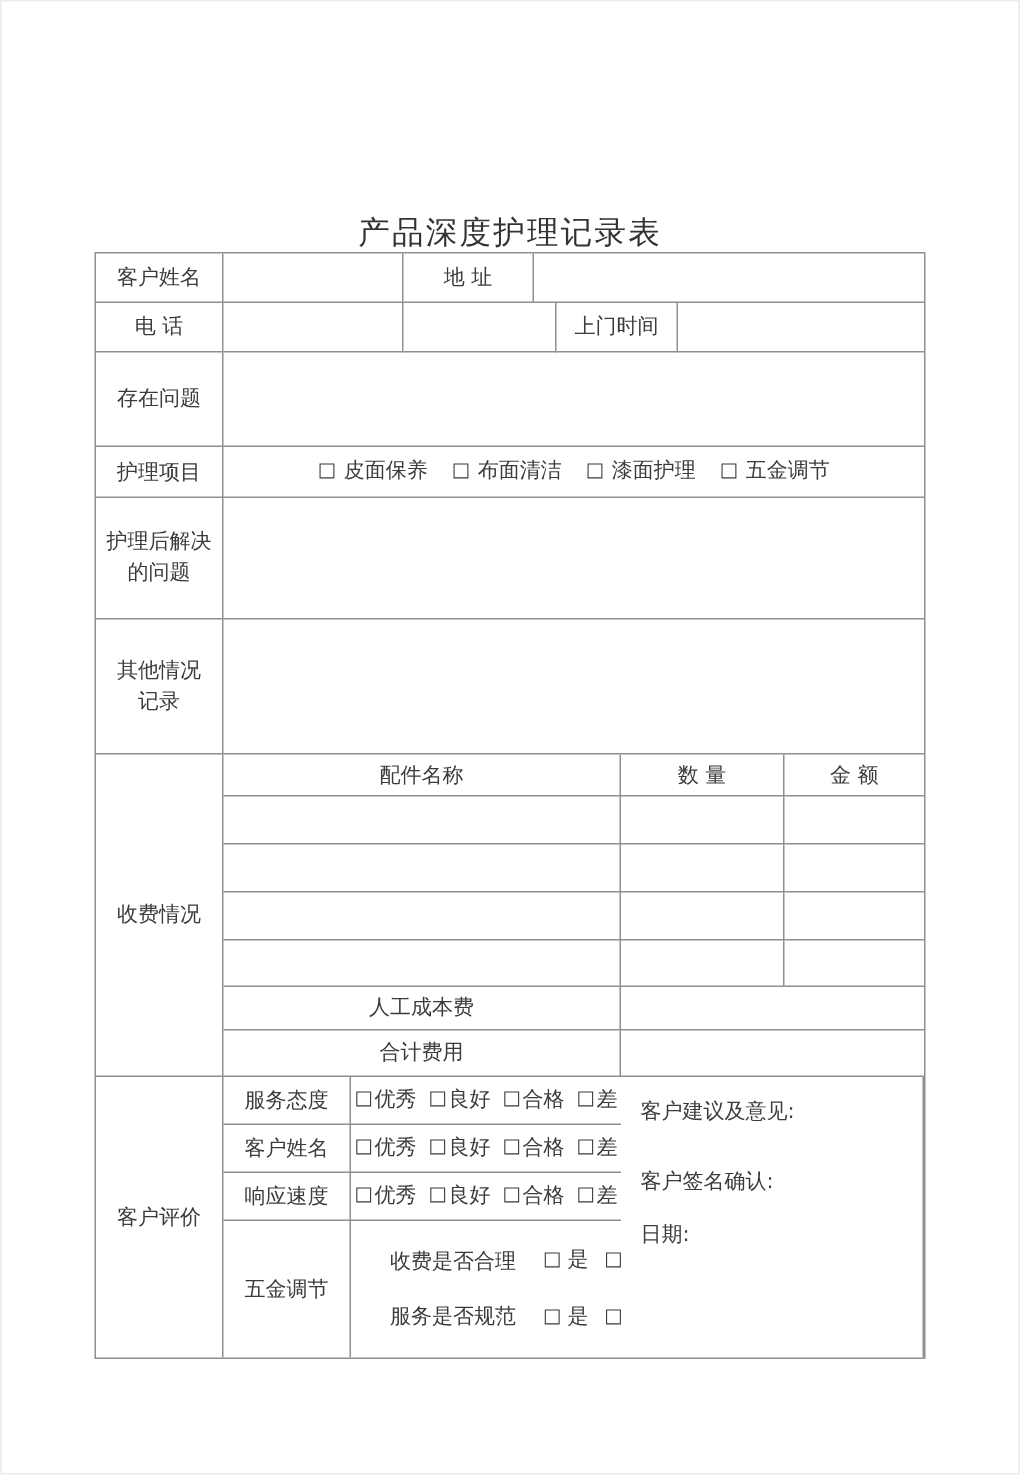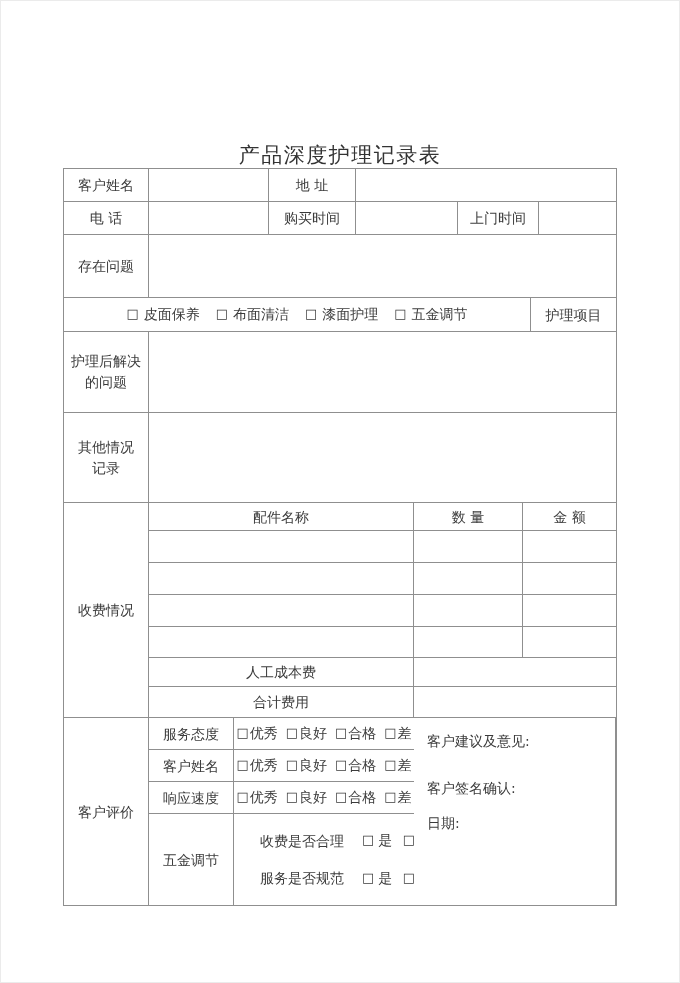--- a/index.html
+++ b/index.html
@@ -95,39 +95,38 @@
     <div class="r" style="height:33px">
       <div class="c label" style="width:85px">客户姓名</div>
       <div class="c" style="width:120px"></div>
       <div class="c label" style="width:87px">地 址</div>
       <div class="c" style="flex:1"></div>
     </div>
 
     <div class="r" style="height:33px">
       <div class="c label" style="width:85px">电 话</div>
       <div class="c" style="width:120px"></div>
-      <div class="c label" style="width:87px">购买时间</div>
       <div class="c" style="width:102px"></div>
       <div class="c label" style="width:81px">上门时间</div>
       <div class="c" style="flex:1"></div>
     </div>
 
     <div class="r" style="height:63px">
       <div class="c label" style="width:85px">存在问题</div>
       <div class="c" style="flex:1"></div>
     </div>
 
     <div class="r" style="height:34px">
+      <div class="c label" style="width:85px">护理项目</div>
       <div class="c" style="flex:1">
         <span class="opt-wide"><span class="cb">□</span><span>皮面保养</span></span>
         <span class="opt-wide"><span class="cb">□</span><span>布面清洁</span></span>
         <span class="opt-wide"><span class="cb">□</span><span>漆面护理</span></span>
         <span class="opt-wide"><span class="cb">□</span><span>五金调节</span></span>
       </div>
-      <div class="c label" style="width:85px">护理项目</div>
     </div>
 
     <div class="r" style="height:81px">
       <div class="c label two-line" style="width:85px">
         <div>护理后解决</div>
         <div>的问题</div>
       </div>
       <div class="c" style="flex:1"></div>
     </div>
 

